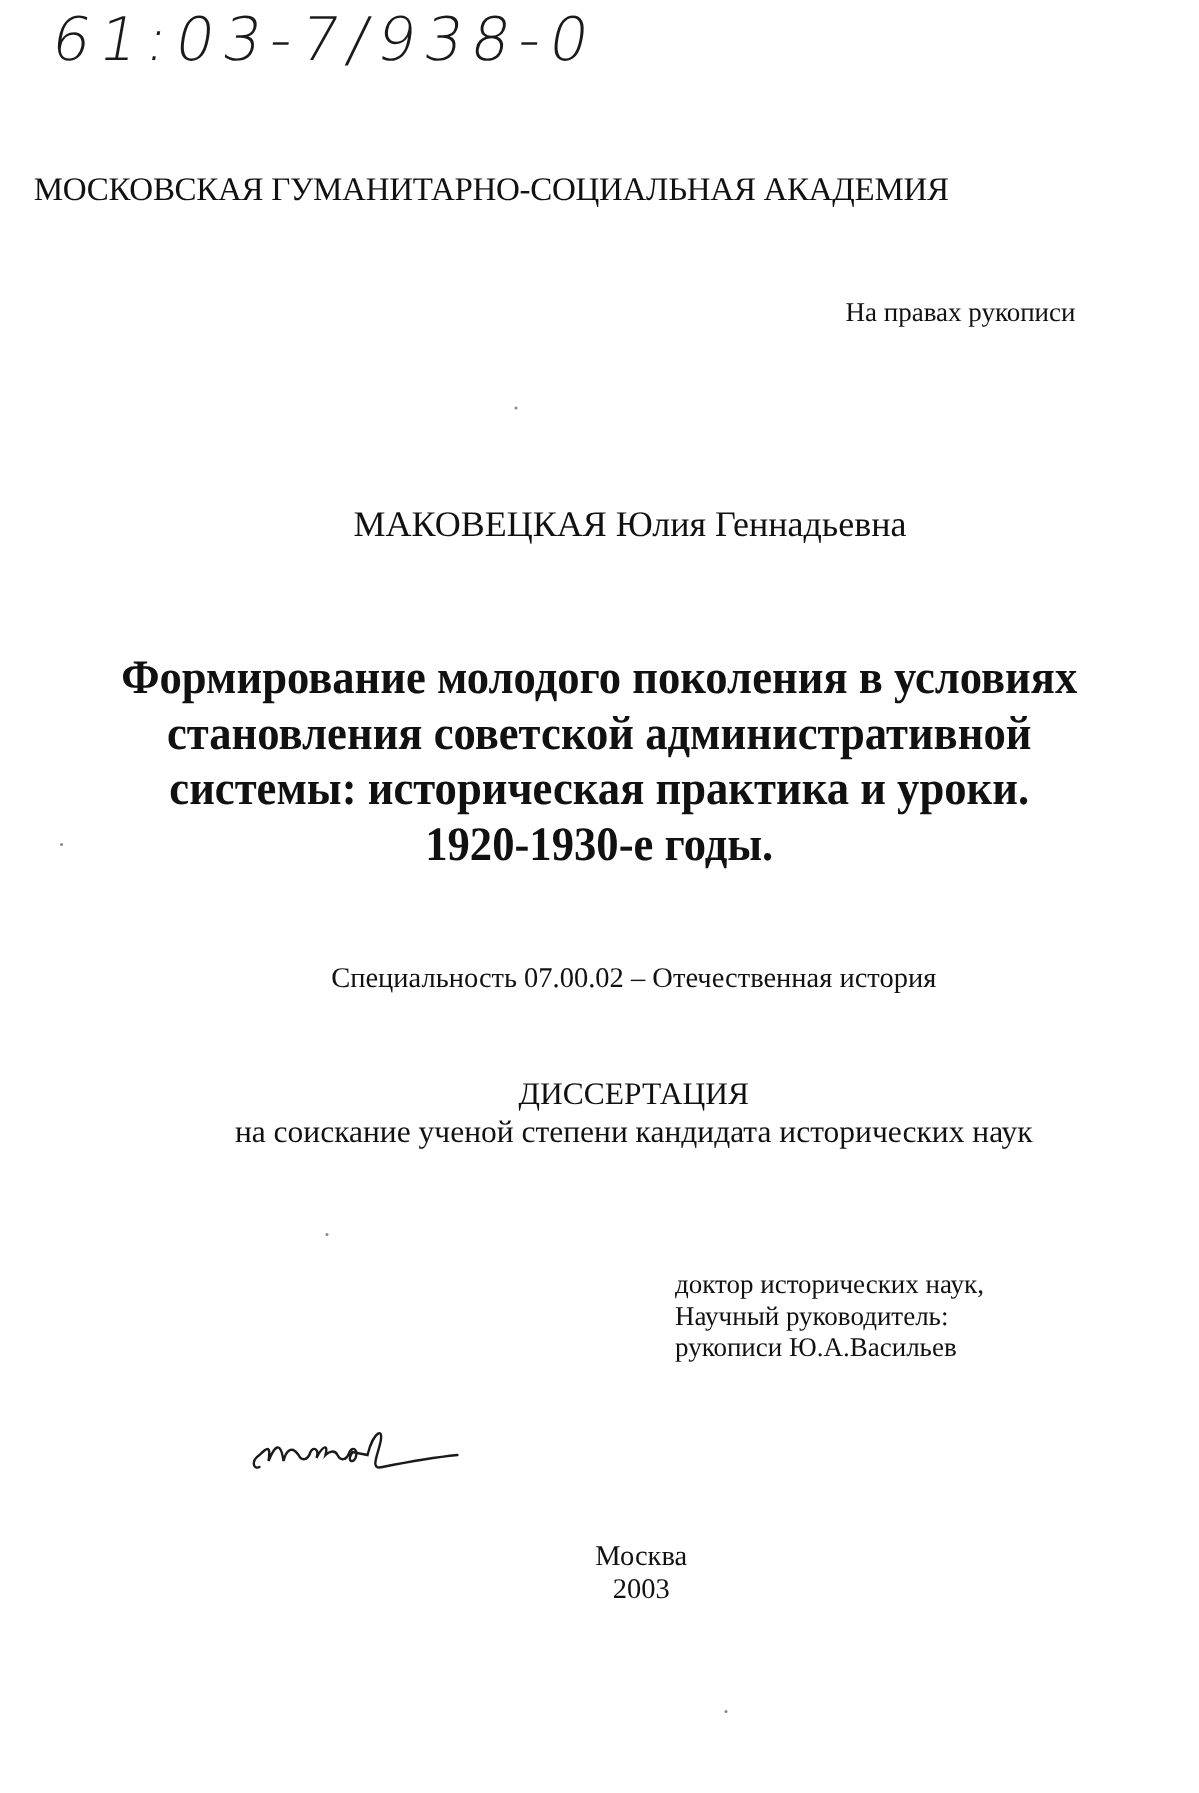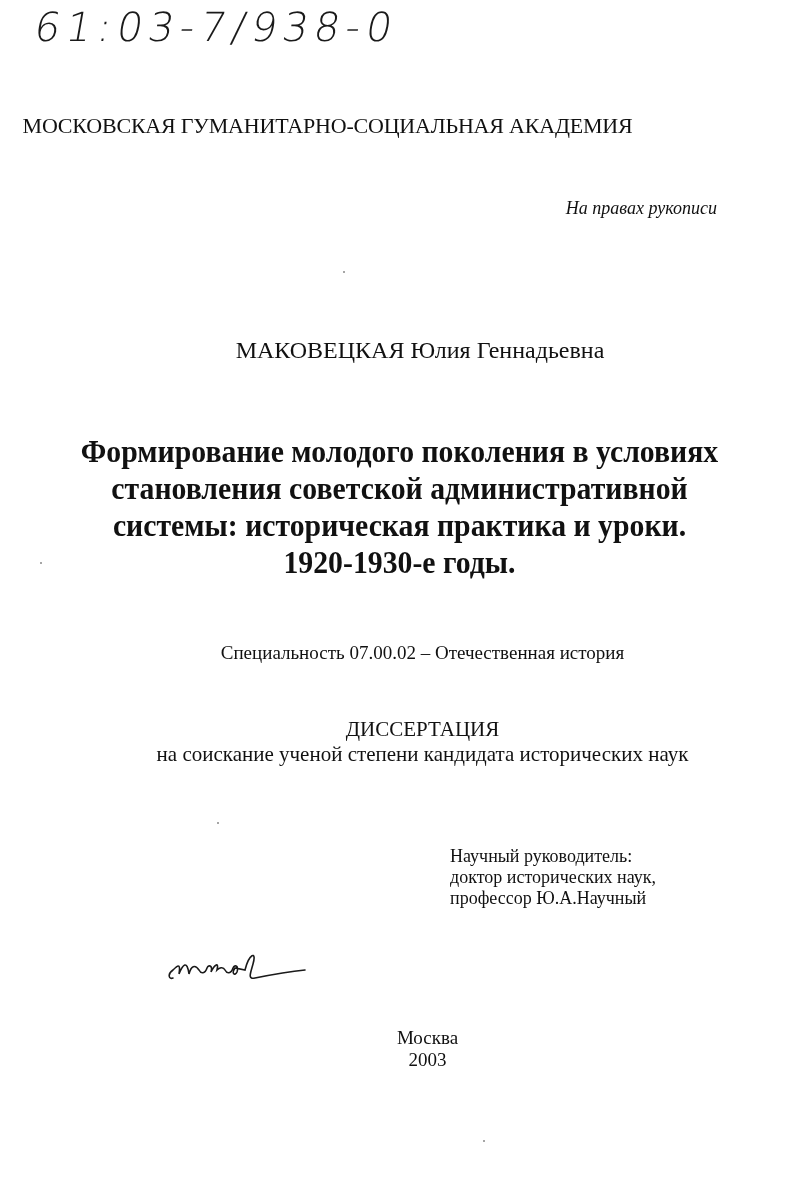--- a/index.html
+++ b/index.html
@@ -1,20 +1,20 @@
 <!DOCTYPE html>
 <html><head>
 <meta charset="utf-8">
 <style>
   html, body { margin: 0; padding: 0; background: #ffffff; }
   body { width: 799px; height: 1195px; position: relative; overflow: hidden; color: #111; font-family: "Liberation Serif", serif; }
   .abs { position: absolute; }
   .hand { font-family: "DejaVu Sans", sans-serif; font-weight: 300; font-size: 40px; letter-spacing: 6px; left: 35px; top: 4px; transform: skewX(-10deg); color: #1a1a1a; white-space: nowrap; }
   .inst { left: 0; width: 655px; text-align: center; top: 113px; font-size: 22px; letter-spacing: -0.2px; }
-  .rights { right: 82px; top: 198px; font-size: 18px; font-style: italic; }
+  .rights { right: 82px; top: 198px; font-size: 18px; }
   .author { left: 0; width: 840px; text-align: center; top: 337px; font-size: 24px; }
   .title { left: 0; width: 799px; text-align: center; top: 433px; font-size: 32px; font-weight: bold; line-height: 37px; transform: scaleX(0.93); }
   .spec { left: 0; width: 845px; text-align: center; top: 642px; font-size: 19px; }
   .diss { left: 0; width: 845px; text-align: center; top: 718px; font-size: 21px; line-height: 22px; }
   .diss2 { left: 0; width: 845px; text-align: center; top: 742px; font-size: 21px; }
   .sup { left: 450px; top: 846px; font-size: 18px; line-height: 21px; }
   .sign { left: 165px; top: 940px; }
   .city { left: 0; width: 855px; text-align: center; top: 1027px; font-size: 19px; line-height: 22px; }
   .dot { width: 2px; height: 2px; background: #888; border-radius: 1px; }
 </style>
@@ -41,23 +41,23 @@
 <div class="abs dot" style="left:40px;top:562px;"></div>
 
 <div class="abs spec">Специальность 07.00.02 – Отечественная история</div>
 
 <div class="abs diss">ДИССЕРТАЦИЯ</div>
 <div class="abs diss2">на соискание ученой степени кандидата исторических наук</div>
 
 <div class="abs dot" style="left:217px;top:822px;"></div>
 
 <div class="abs sup">
+  <div>доктор исторических наук,</div>
   <div>Научный руководитель:</div>
-  <div>доктор исторических наук,</div>
-  <div>профессор Ю.А.Научный</div>
+  <div>рукописи Ю.А.Васильев</div>
 </div>
 
 <div class="abs sign">
   <svg width="150" height="50" viewBox="0 0 150 50">
     <path d="M8 38 C4 40 2 34 8 30 C12 26 16 22 14 34 C18 24 22 20 24 34 C26 26 30 24 34 30 C36 34 40 34 42 28 C44 24 48 26 46 32 C50 24 54 22 52 30 C54 28 58 26 60 30 C62 34 66 34 68 28 C70 24 74 26 72 32 C70 36 66 34 70 28 L80 30 C84 14 92 10 88 24 C86 32 82 40 90 38 C100 36 120 32 140 30" fill="none" stroke="#1a1a1a" stroke-width="1.6" stroke-linecap="round"></path>
   </svg>
 </div>
 
 <div class="abs city">
   <div>Москва</div>

